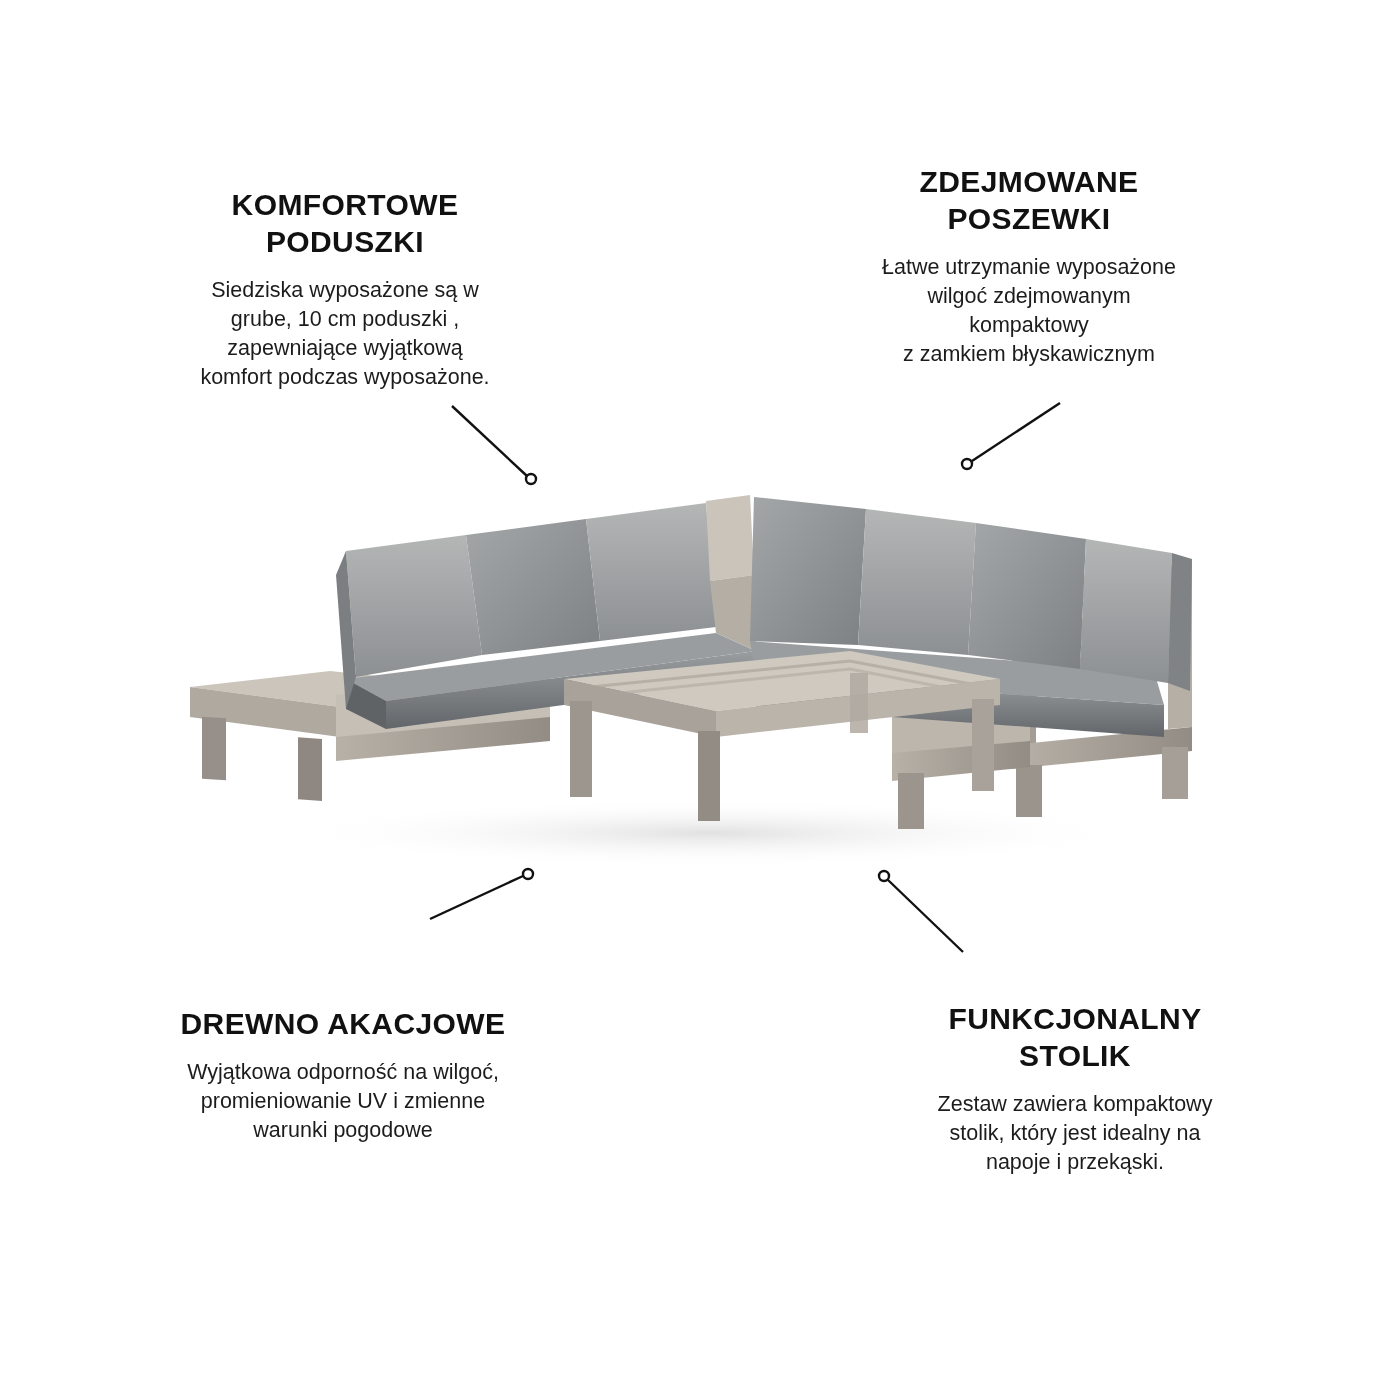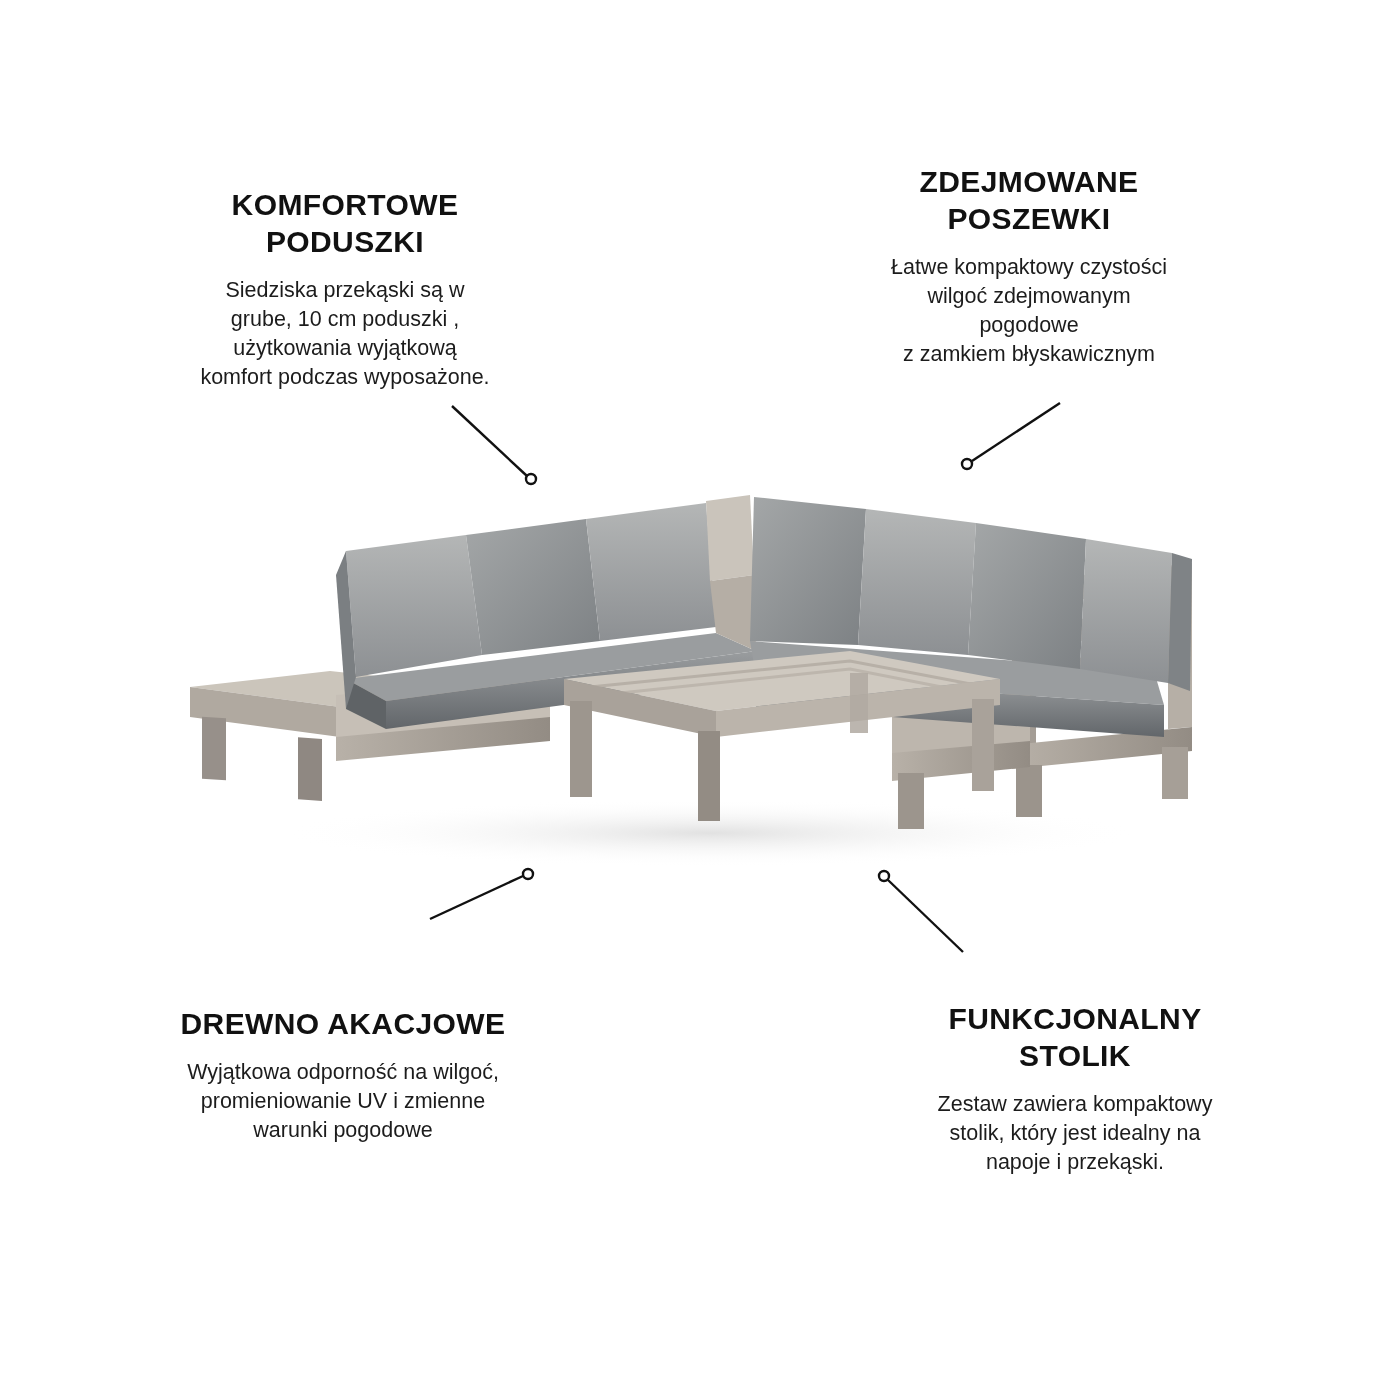--- a/index.html
+++ b/index.html
@@ -202,36 +202,36 @@
       <circle cx="884" cy="876" r="5" fill="#ffffff" stroke="#111111" stroke-width="2.4"></circle>
     </g>
   </svg>
 
   <div class="feature" id="feature-cushions">
     <h2 class="title">
       <span>KOMFORTOWE</span><br>
       <span>PODUSZKI</span>
     </h2>
     <p class="desc">
-      <span>Siedziska przekąski są w</span><br>
+      <span>Siedziska wyposażone są w</span><br>
       <span>grube, 10 cm poduszki ,</span><br>
-      <span>użytkowania wyjątkową</span><br>
+      <span>zapewniające wyjątkową</span><br>
       <span>komfort podczas wyposażone.</span>
     </p>
   </div>
 
   <div class="feature" id="feature-covers">
     <h2 class="title">
       <span>ZDEJMOWANE</span><br>
       <span>POSZEWKI</span>
     </h2>
     <p class="desc">
-      <span>Łatwe kompaktowy czystości</span><br>
+      <span>Łatwe utrzymanie wyposażone</span><br>
       <span>wilgoć zdejmowanym</span><br>
-      <span>pogodowe</span><br>
+      <span>kompaktowy</span><br>
       <span>z zamkiem błyskawicznym</span>
     </p>
   </div>
 
   <div class="feature" id="feature-wood">
     <h2 class="title">
       <span>DREWNO AKACJOWE</span>
     </h2>
     <p class="desc">
       <span>Wyjątkowa odporność na wilgoć,</span><br>

